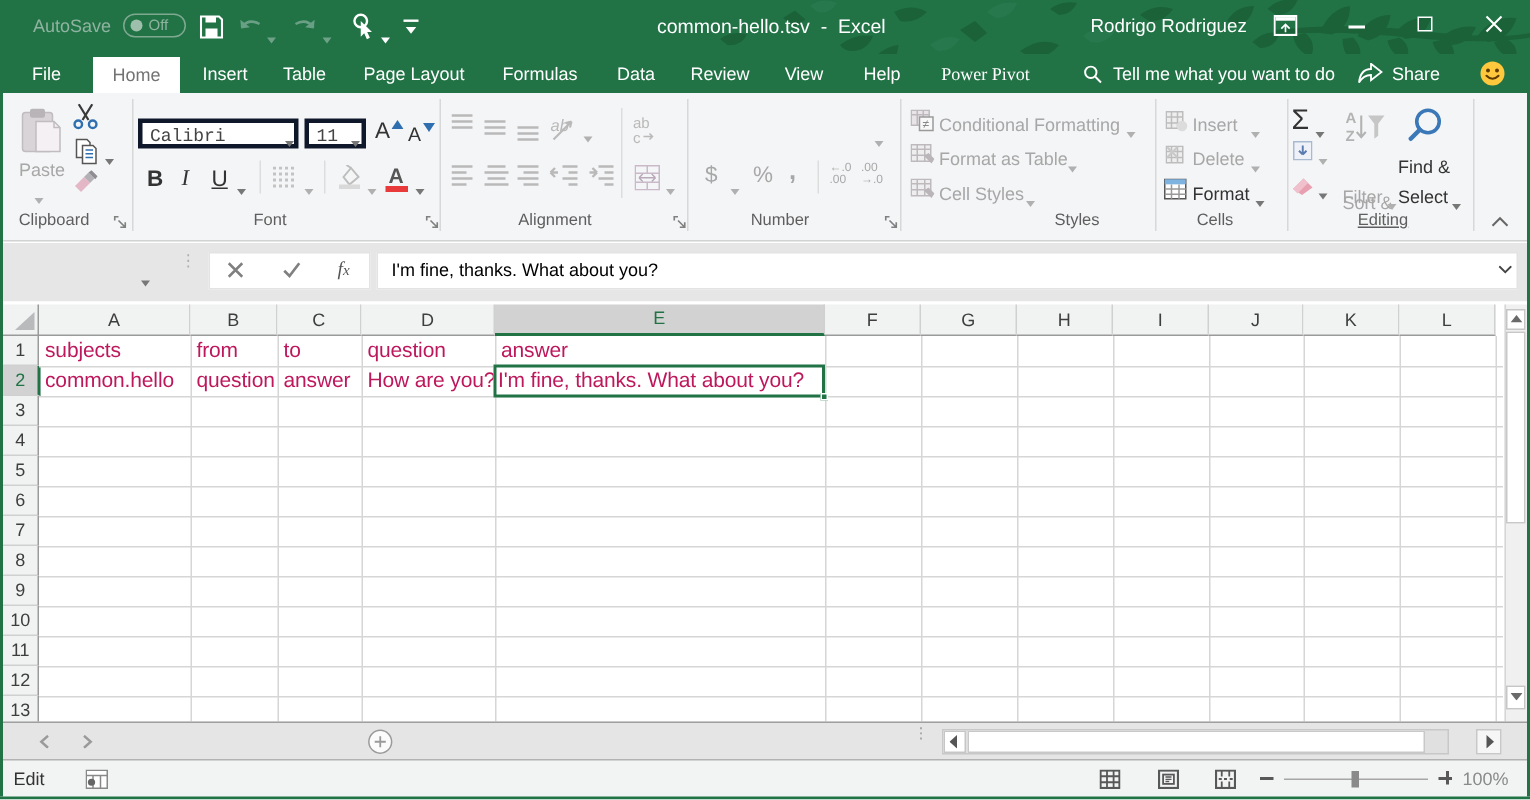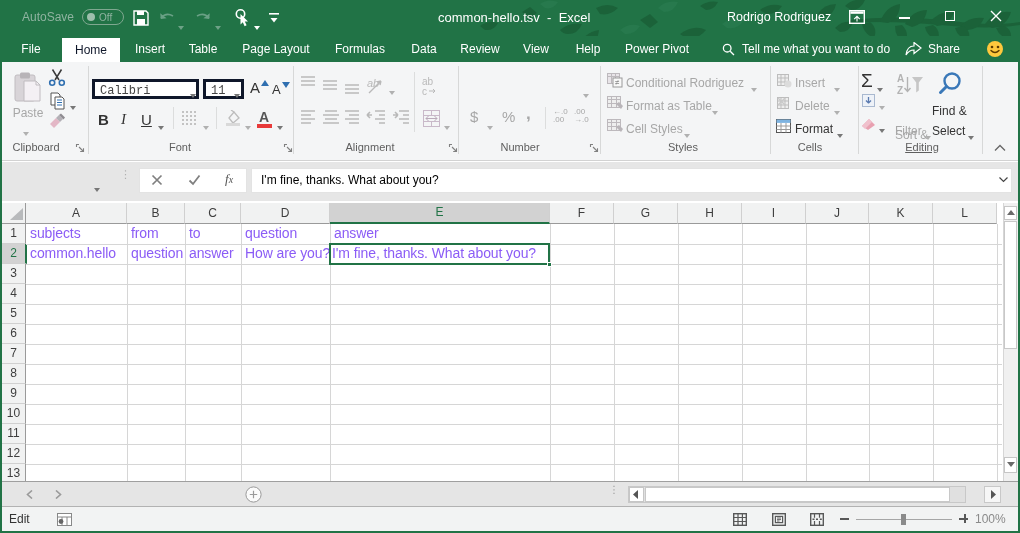--- a/index.html
+++ b/index.html
@@ -7,38 +7,38 @@
 body { font-family:"Liberation Sans", sans-serif; position:relative; background:#fff; }
 .abs { position:absolute; }
 
 #titlebar { left:0; top:0; width:1020px; height:36px; background:#217346; color:#fff; }
 #titlebar svg.pattern { position:absolute; left:0; top:0; }
 .tb-txt { position:absolute; top:10px; font-size:12px; color:#fff; }
 .muted { color:#8fb3a0; }
 
 #menurow { left:0; top:36px; width:1020px; height:26px; background:#217346; color:#fff; font-size:12px; }
 .mtab { position:absolute; top:0; height:26px; line-height:26px; color:#fff; text-align:center; }
-#hometab { background:#fff; color:#0f172a; top:2px; height:24px; line-height:24px; }
+#hometab { background:#fff; color:#737373; top:2px; height:24px; line-height:24px; }
 
 #ribbon { left:0; top:62px; width:1020px; height:99px; background:#f4f5f6; border-bottom:1px solid #d2d2d2; font-size:12px; color:#444; }
 .gsep { position:absolute; top:4px; height:88px; width:1px; background:#d7d8d8; }
 .glabel { position:absolute; top:79px; width:100px; text-align:center; font-size:11px; color:#5e5e5e; }
 .launcher { position:absolute; top:81px; width:10px; height:10px; }
 .gray { color:#a7a7a7; }
 .darktxt { color:#333; }
 .combo { position:absolute; background:#fff; border:3px solid #0f172a; font-size:12px; color:#444;font-family:Liberation Mono, monospace; }
 .arrow-dn { display:inline-block; width:0; height:0; border-left:3px solid transparent; border-right:3px solid transparent; border-top:4px solid #777; }
 .arrow-dn.dis { border-top-color:#b0b0b0; }
 
 #fbar { left:0; top:162px; width:1020px; height:39px; background:#e6e6e6; }
 
 #grid { left:0; top:201px; width:1020px; height:280px; background:#fff; }
 .colhdr { position:absolute; top:2px; height:21px; background:#f1f2f2; border-right:1px solid #d0d0d0; border-bottom:1px solid #9a9a9a; color:#3e3e3e; font-size:12px; text-align:center; line-height:20px; }
 .rowhdr { position:absolute; left:2px; width:24px; height:20px; background:#f1f2f2; border-right:1px solid #9a9a9a; border-bottom:1px solid #d0d0d0; color:#3e3e3e; font-size:12px; text-align:center; line-height:19px; }
-.cell { position:absolute; height:20px; font-size:14px; color:#8b5cf6; padding:1px 3px 0 4px; white-space:nowrap; overflow:hidden; letter-spacing:-0.1px; }
+.cell { position:absolute; height:20px; font-size:14px; color:#be185d; padding:1px 3px 0 4px; white-space:nowrap; overflow:hidden; letter-spacing:-0.1px; }
 .gl-v { position:absolute; top:23px; width:1px; height:257px; background:#d6d6d6; }
 .gl-h { position:absolute; left:26px; width:976px; height:1px; background:#d6d6d6; }
 
 #tabbar { left:0; top:481px; width:1020px; height:25px; background:#e5e5e5; border-top:1px solid #9f9f9f; font-size:12px; }
 
 #statusbar { left:0; top:506px; width:1020px; height:25px; background:#f2f3f3; border-top:1px solid #b2b2b2; font-size:12px; color:#444; }
 #frame-bottom { left:0; top:531px; width:1020px; height:2px; background:#217346; }
 #frame-left { left:0; top:62px; width:2px; height:469px; background:#217346; }
 #frame-right { left:1018px; top:62px; width:2px; height:469px; background:#217346; }
 </style>
@@ -134,21 +134,21 @@
 <span class="mtab" style="left:14px; width:34px;">File</span>
 <span class="mtab" id="hometab" style="left:62px; width:58px;">Home</span>
 <span class="mtab" style="left:130px; width:40px;">Insert</span>
 <span class="mtab" style="left:184px; width:38px;">Table</span>
 <span class="mtab" style="left:236px; width:80px;">Page Layout</span>
 <span class="mtab" style="left:330px; width:60px;">Formulas</span>
 <span class="mtab" style="left:406px; width:36px;">Data</span>
 <span class="mtab" style="left:456px; width:48px;">Review</span>
 <span class="mtab" style="left:518px; width:36px;">View</span>
 <span class="mtab" style="left:570px; width:36px;">Help</span>
-<span class="mtab" style="left:618px; width:78px;">Power Pivot</span>
+<span class="mtab" style="left:618px; width:78px;font-family:Liberation Serif, serif;">Power Pivot</span>
 <svg class="abs" style="left:722px; top:7px;" width="13" height="13" viewBox="0 0 13 13">
   <circle cx="5.2" cy="5.2" r="3.8" fill="none" stroke="#fff" stroke-width="1.3"></circle>
   <path d="M8.2 8.2 L12 12" stroke="#fff" stroke-width="1.3"></path>
 </svg>
 <span class="mtab" style="left:742px;">Tell me what you want to do</span>
 <svg class="abs" style="left:905px; top:6px;" width="17" height="14" viewBox="0 0 17 14">
   <path d="M9 4 q-7 0 -8 9 q3 -5 8 -5 v3.5 l7 -5.5 l-7 -5.5 z" fill="none" stroke="#fff" stroke-width="1.2"></path>
 </svg>
 <span class="mtab" style="left:928px;">Share</span>
 <svg class="abs" style="left:986px; top:4px;" width="18" height="18" viewBox="0 0 18 18">
@@ -314,37 +314,37 @@
   </svg>
   <div class="gsep" style="left:600px;"></div>
 
   
   <svg class="abs" style="left:607px; top:11px;" width="16" height="15" viewBox="0 0 16 15">
     <rect x="0.5" y="0.5" width="12" height="10" fill="#e8e4e8" stroke="#bdb9bd"></rect>
     <path d="M0.5 3.5 h12 M4.5 0.5 v10 M8.5 0.5 v10" stroke="#bdb9bd"></path>
     <rect x="6" y="5" width="9" height="9" fill="#f8f8f8" stroke="#9a9a9a"></rect>
     <text x="8" y="12" font-size="8" fill="#888">≠</text>
   </svg>
-  <div class="abs gray" style="left:626px; top:14px;">Conditional Rodriguez</div>
+  <div class="abs gray" style="left:626px; top:14px;">Conditional Formatting</div>
   <span class="abs" style="left:751px; top:19px;"><span class="arrow-dn dis"></span></span>
   <svg class="abs" style="left:607px; top:34px;" width="16" height="15" viewBox="0 0 16 15">
     <rect x="0.5" y="0.5" width="13" height="11" fill="#eee" stroke="#bdb9bd"></rect>
     <path d="M0.5 3.5 h13 M0.5 7.5 h13 M4.5 0.5 v11 M9.5 0.5 v11" stroke="#bdb9bd"></path>
     <path d="M9 8 l5 5 l2 -3 l-4 -4 z" fill="#b9b5b9"></path>
   </svg>
   <div class="abs gray" style="left:626px; top:37px;">Format as Table</div>
   <span class="abs" style="left:712px; top:42px;"><span class="arrow-dn dis"></span></span>
   <svg class="abs" style="left:607px; top:57px;" width="16" height="15" viewBox="0 0 16 15">
     <rect x="0.5" y="0.5" width="13" height="11" fill="#eee" stroke="#bdb9bd"></rect>
     <path d="M0.5 3.5 h13 M0.5 7.5 h13 M4.5 0.5 v11 M9.5 0.5 v11" stroke="#bdb9bd"></path>
     <path d="M9 8 l5 5 l2 -3 l-4 -4 z" fill="#b9b5b9"></path>
   </svg>
   <div class="abs gray" style="left:626px; top:60px;">Cell Styles</div>
   <span class="abs" style="left:684px; top:65px;"><span class="arrow-dn dis"></span></span>
-  <div class="glabel" style="left:633px;">Styles</div>
+  <div class="glabel" style="left:633px;text-align:right;">Styles</div>
   <div class="gsep" style="left:770px;"></div>
 
   
   <svg class="abs" style="left:777px; top:12px;" width="15" height="14" viewBox="0 0 15 14">
     <rect x="0.5" y="0.5" width="11" height="11" fill="#eee" stroke="#bdbdbd"></rect>
     <path d="M0.5 4 h11 M0.5 8 h11 M4 0.5 v11 M8 0.5 v11" stroke="#bdbdbd"></path>
     <circle cx="11" cy="10" r="3.5" fill="#dcdcdc"></circle>
   </svg>
   <div class="abs gray" style="left:795px; top:14px;">Insert</div>
   <span class="abs" style="left:834px; top:19px;"><span class="arrow-dn dis"></span></span>

